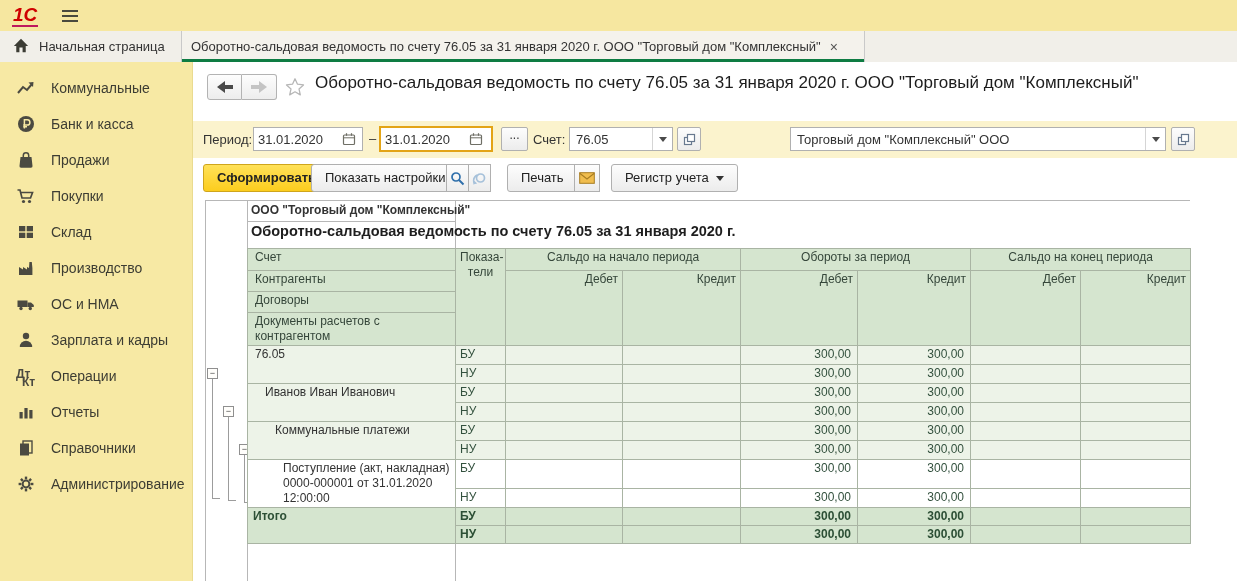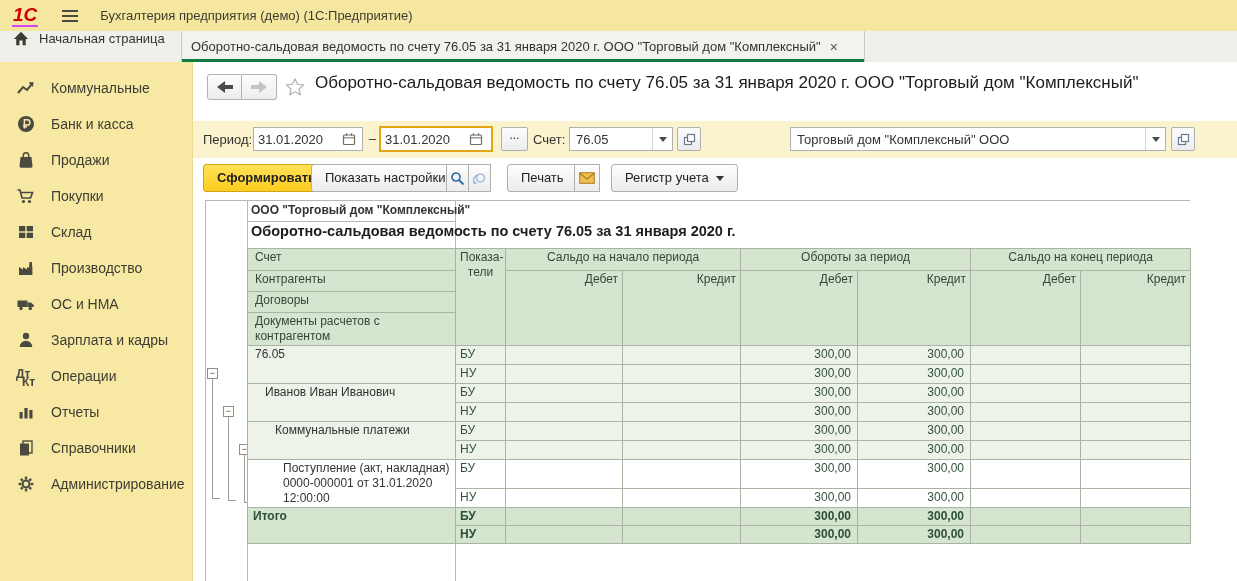--- a/index.html
+++ b/index.html
@@ -2,28 +2,28 @@
 <html><head>
 <meta charset="utf-8">
 <style>
   html,body{margin:0;padding:0;}
   body{width:1237px;height:581px;position:relative;overflow:hidden;
        font-family:"Liberation Sans",sans-serif;background:#fff;color:#333;}
   
   .topbar{position:absolute;left:0;top:0;width:1237px;height:31px;background:#f6e7a0;
           border-bottom:1px solid #e5d48c;display:flex;align-items:center;}
   .logo1c{margin-left:12px;font-weight:bold;font-style:italic;font-size:19px;color:#cf0000;
-          border-bottom:2px solid #d946ef;line-height:20px;padding:0 1px;}
+          border-bottom:2px solid #be185d;line-height:20px;padding:0 1px;}
   .hamb{margin-left:24px;width:16px;display:flex;flex-direction:column;gap:3px;}
   .hamb i{display:block;height:2px;background:#4a4a3e;}
   .apptitle{margin-left:22px;font-size:13px;color:#3c3c30;}
   
   .tabbar{position:absolute;left:0;top:31px;width:1237px;height:31px;background:#f1efe9;
           border-bottom:1px solid #bfbfbf;display:flex;}
-  .home-tab{width:182px;display:flex;align-items:flex-start;gap:10px;padding-left:13px;
+  .home-tab{width:182px;display:flex;align-items:center;gap:10px;padding-left:13px;
             font-size:13px;color:#333;border-right:1px solid #c9c9c9;box-sizing:border-box;}
   .report-tab{width:683px;display:flex;align-items:center;gap:9px;padding:0 9px;
               font-size:13px;color:#333;border-right:1px solid #c9c9c9;
               box-sizing:border-box;position:relative;background:#f4f2ec;}
   .report-tab .tab-text{white-space:nowrap;overflow:hidden;}
   .tab-close{color:#555;font-size:14px;cursor:pointer;flex:0 0 auto;}
   .tab-underline{position:absolute;left:0;bottom:-1px;width:100%;height:4px;background:#0e7c43;}
   
   .sidebar{position:absolute;left:0;top:62px;width:193px;height:519px;background:#f7e9a4;
            border-right:1px solid #eadb90;box-sizing:border-box;padding-top:8px;}
@@ -110,21 +110,20 @@
 </head>
 <body>
 
 <div class="topbar">
   <span class="logo1c">1С</span>
   <span class="hamb">
       <i></i>
       <i></i>
       <i></i>
     </span>
-  <span class="apptitle">Бухгалтерия предприятия (демо)  (1С:Предприятие)</span>
 </div>
 
 <div class="tabbar">
   <div class="home-tab">
     <span>
       <svg width="16" height="15" viewBox="0 0 20 19">
           <path d="M10 1 L19 10 H16 V18 H12 V12 H8 V18 H4 V10 H1 Z" fill="#3c3c34"></path>
         </svg>
     </span>
     <span>Начальная страница</span>

